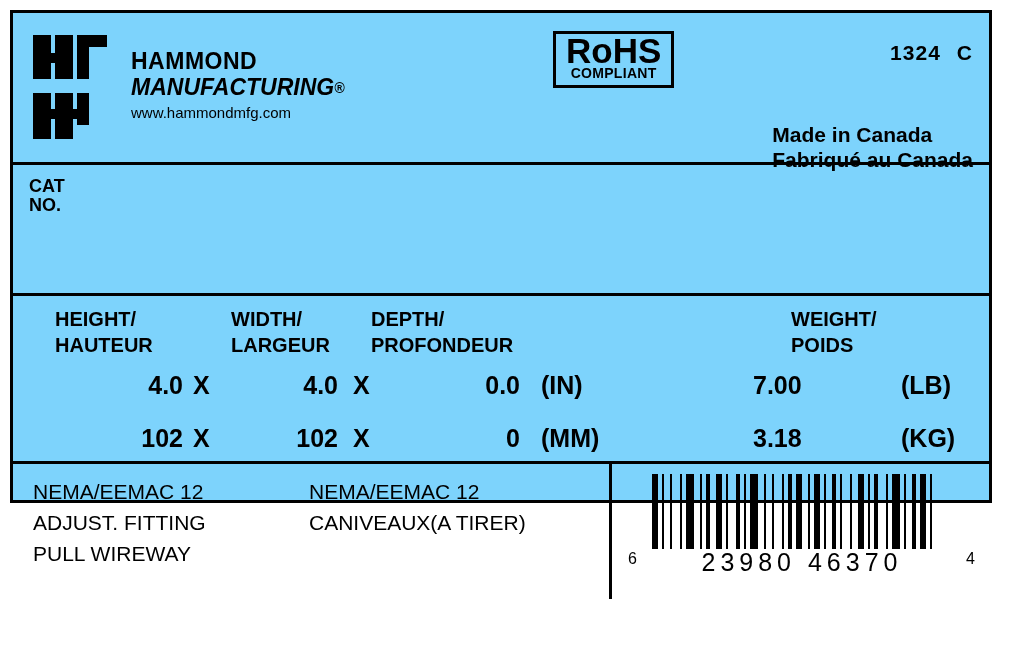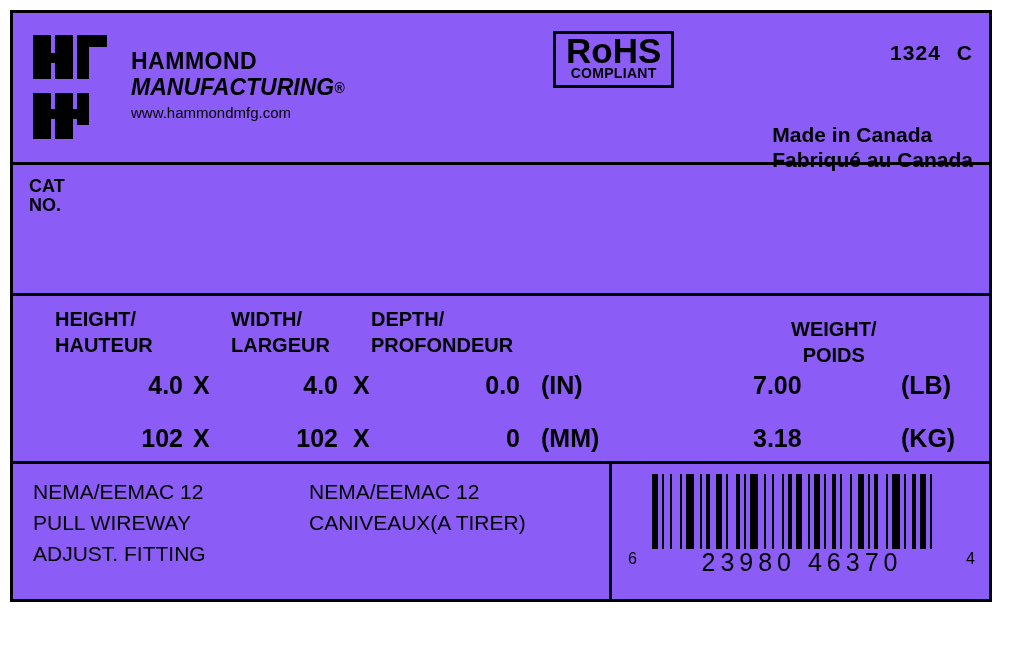--- a/index.html
+++ b/index.html
@@ -13,24 +13,24 @@
     font-family: "Liberation Sans", sans-serif;
     color: #000000;
     overflow: hidden;
   }
 
   .label {
     position: absolute;
     left: 10px;
     top: 10px;
     width: 982px;
-    height: 592px;
+    height: 493px;
     border: 3px solid #000;
     box-sizing: border-box;
-    background: #8b5cf6;
+    background: #7dd3fc;
   }
 
   
   .header {
     position: relative;
     height: 152px;
     border-bottom: 3px solid #000;
     box-sizing: border-box;
   }
 
@@ -155,21 +155,21 @@
   }
   .dim-head {
     position: absolute;
     font-weight: bold;
     font-size: 20px;
     line-height: 26px;
   }
   .dh-height { left: 42px;  top: 10px; }
   .dh-width  { left: 218px; top: 10px; }
   .dh-depth  { left: 358px; top: 10px; }
-  .dh-weight { left: 778px; top: 20px; text-align: center; }
+  .dh-weight { left: 778px; top: 10px; }
 
   .dim-row {
     position: absolute;
     left: 0;
     width: 100%;
     height: 40px;
     font-weight: bold;
     font-size: 25px;
   }
   .row-in { top: 75px; }
@@ -340,22 +340,22 @@
       <span class="v-d">0</span>
       <span class="unit1">(MM)</span>
       <span class="v-wt">3.18</span>
       <span class="unit2">(KG)</span>
     </div>
   </div>
 
   <div class="bottom">
     <div class="desc-en">
       <div>NEMA/EEMAC 12</div>
+      <div>ADJUST. FITTING</div>
       <div>PULL WIREWAY</div>
-      <div>ADJUST. FITTING</div>
     </div>
     <div class="desc-fr">
       <div>NEMA/EEMAC 12</div>
       <div>CANIVEAUX(A TIRER)</div>
     </div>
 
     <div class="barcode-cell">
       <div class="barcode-wrap" id="barcode">
           <span class="bar" style="width:6px"></span>
           <span style="display:inline-block;width:2px"></span>

